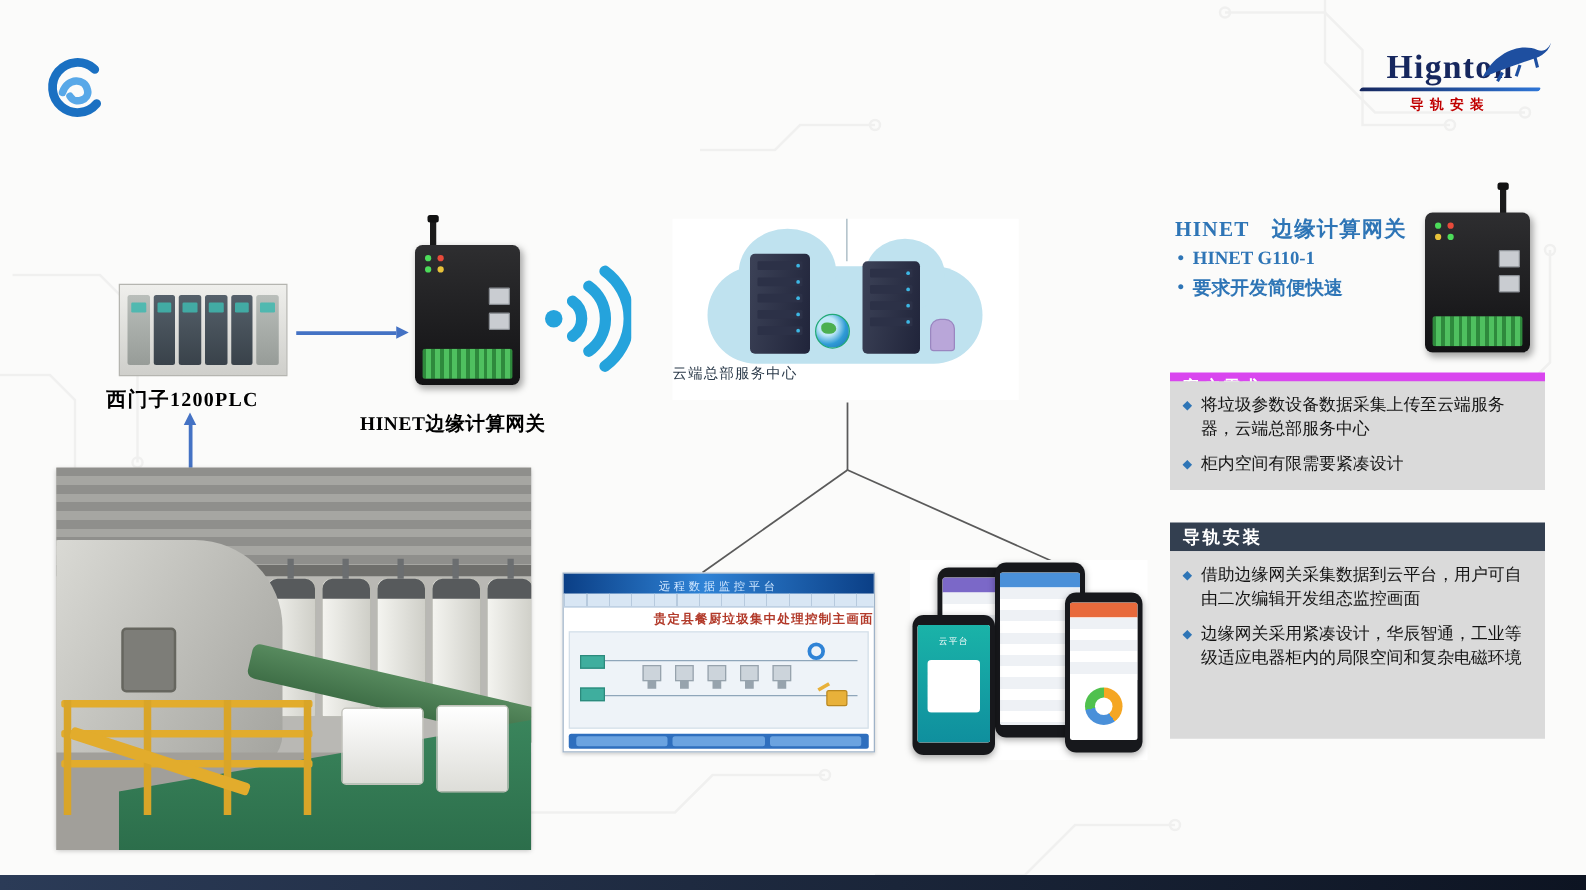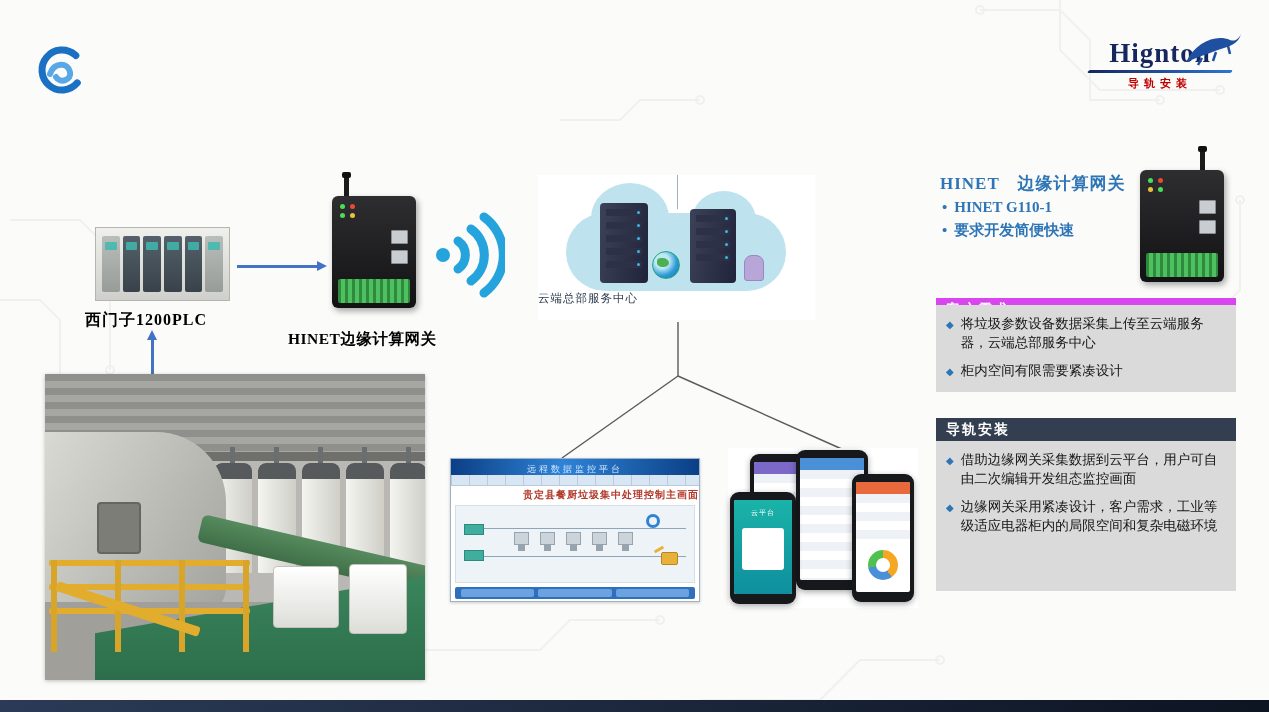--- a/index.html
+++ b/index.html
@@ -378,18 +378,18 @@
   </div>
 
   <div class="abs sec-header" style="top:418px; background:#333f50;">导轨安装</div>
   <div class="abs sec-panel" style="top:441px; min-height:150px;">
     <div class="b-row">
       <span class="dm">◆</span>
       <span>借助边缘网关采集数据到云平台，用户可自由二次编辑开发组态监控画面</span>
     </div>
     <div class="b-row">
       <span class="dm">◆</span>
-      <span>边缘网关采用紧凑设计，客户需求，工业等级适应电器柜内的局限空间和复杂电磁环境</span>
+      <span>边缘网关采用紧凑设计，华辰智通，工业等级适应电器柜内的局限空间和复杂电磁环境</span>
     </div>
   </div>
 
   <div class="abs footer-bar"></div>
 </div>
 
 </body></html>

